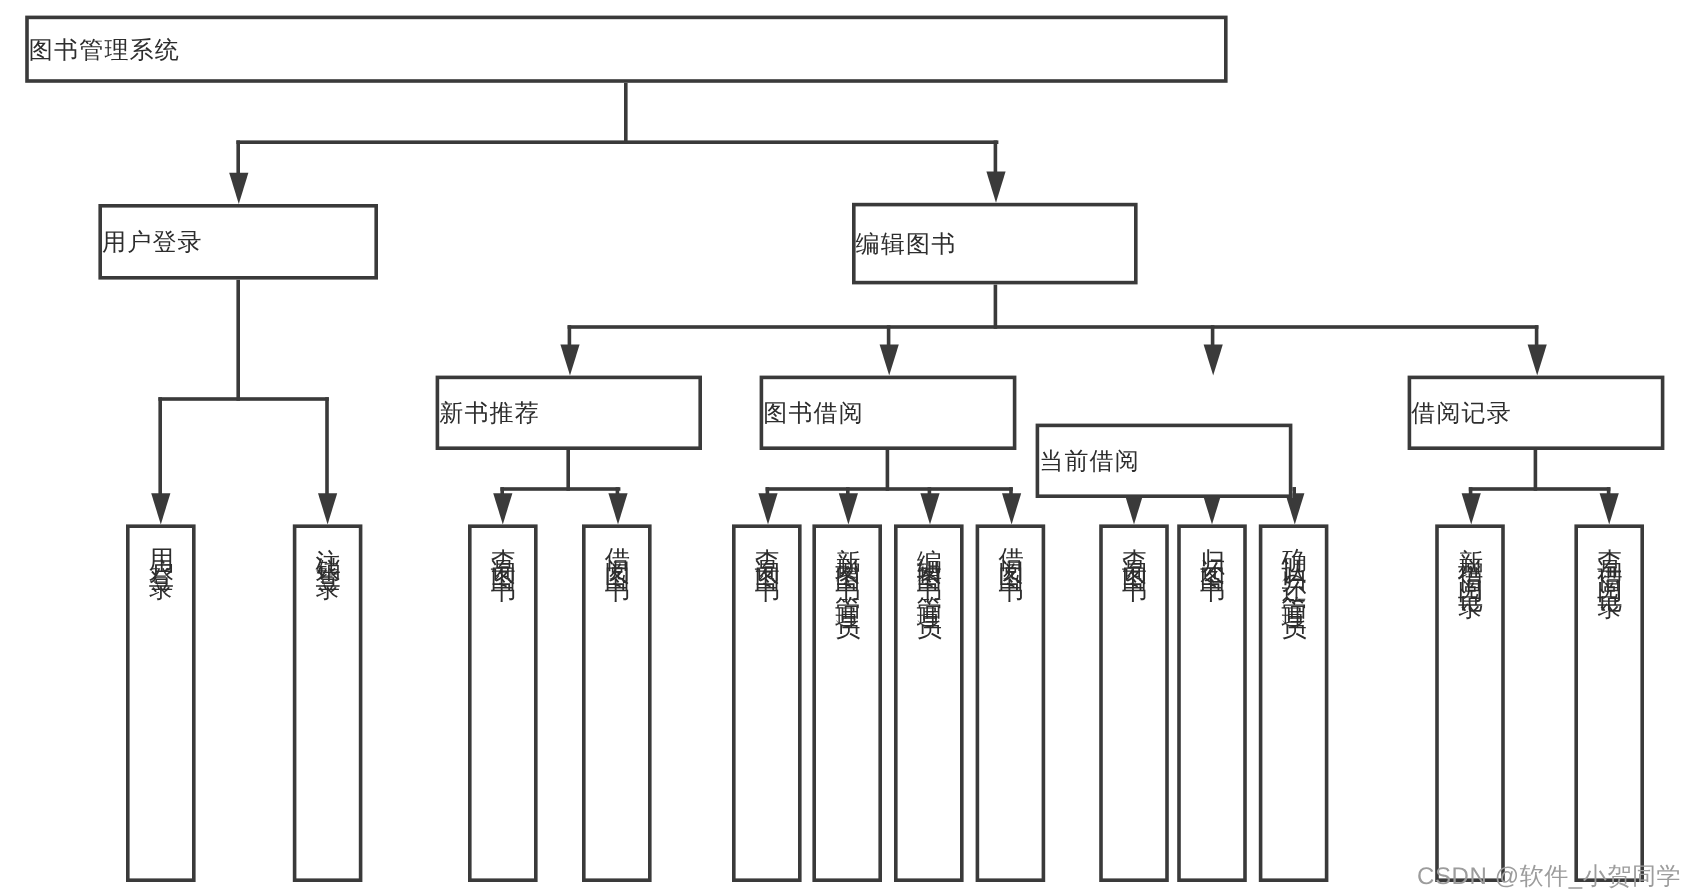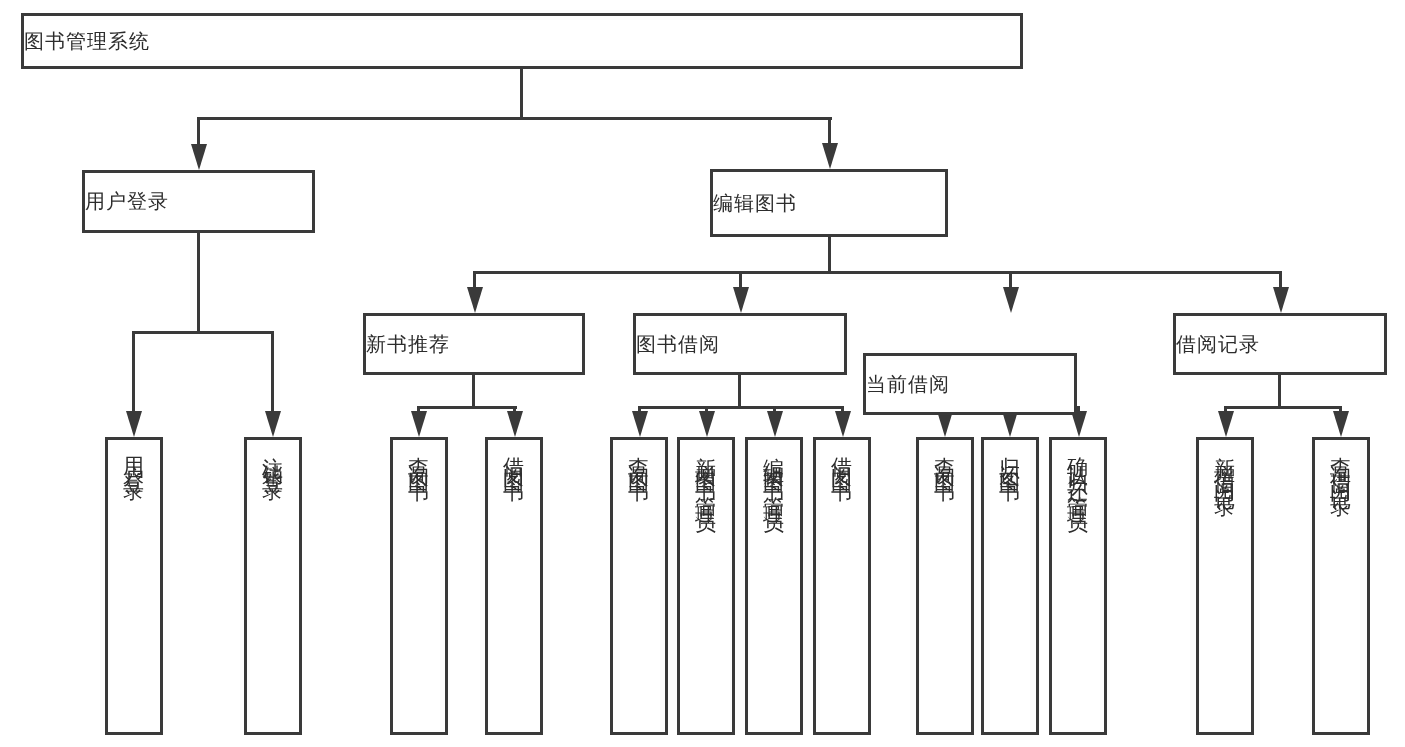--- a/index.html
+++ b/index.html
@@ -152,14 +152,15 @@
     <span>确认归还（管理员）</span>
   </div>
 
   <div class="box vbox" style="left:1196px;top:437px;width:58px;height:298px;">
     <span>新增借阅记录</span>
   </div>
   <div class="box vbox" style="left:1312px;top:437px;width:58px;height:298px;">
     <span>查询借阅记录</span>
   </div>
 
+  <div class="watermark">CSDN @软件_小贺同学</div>
 
 </div>
 
 </body></html>

